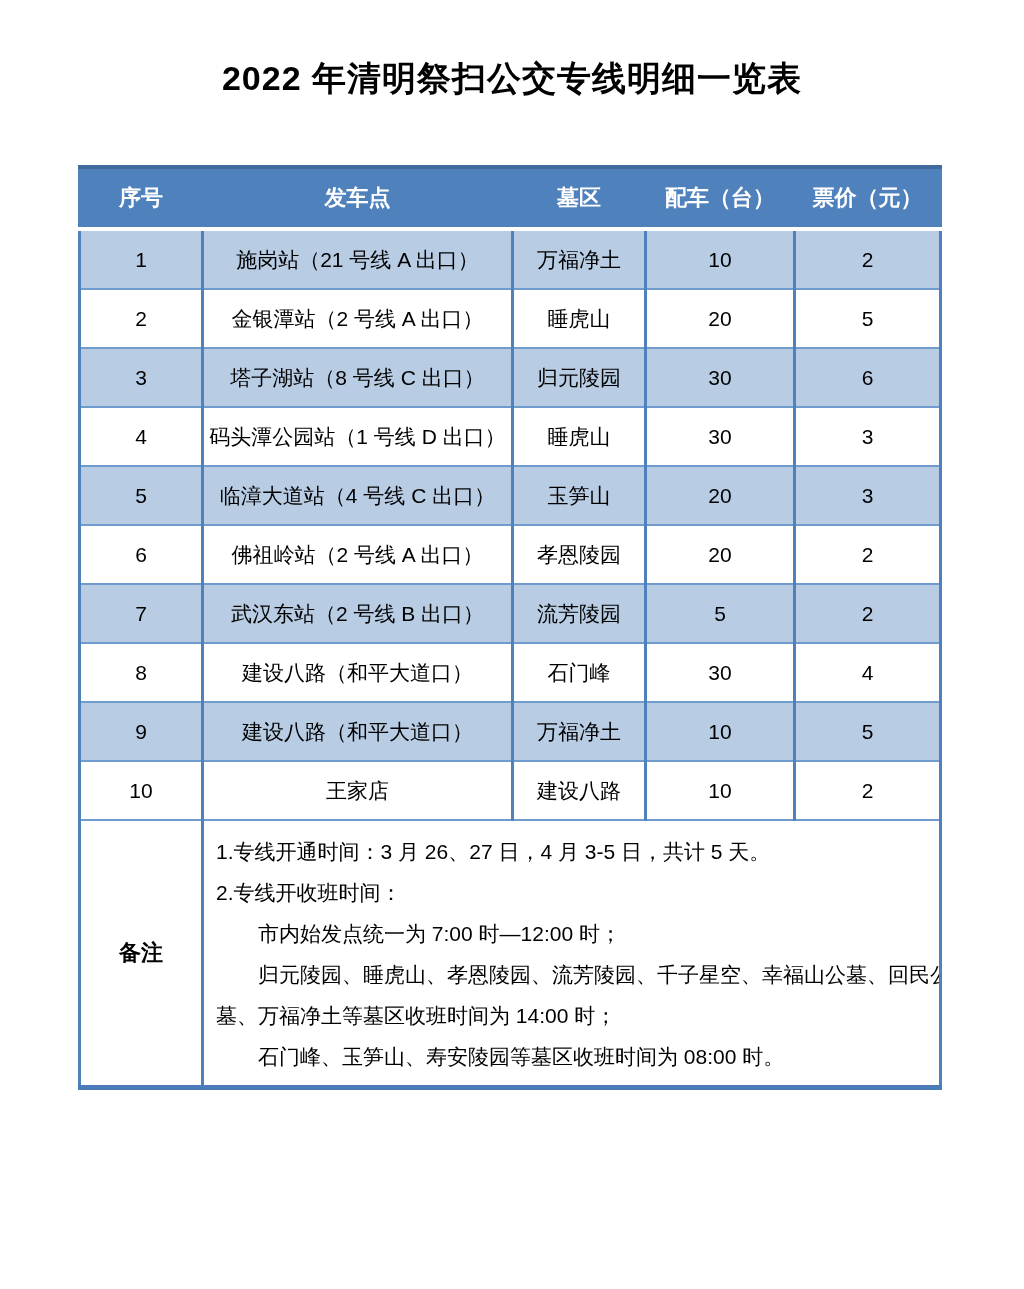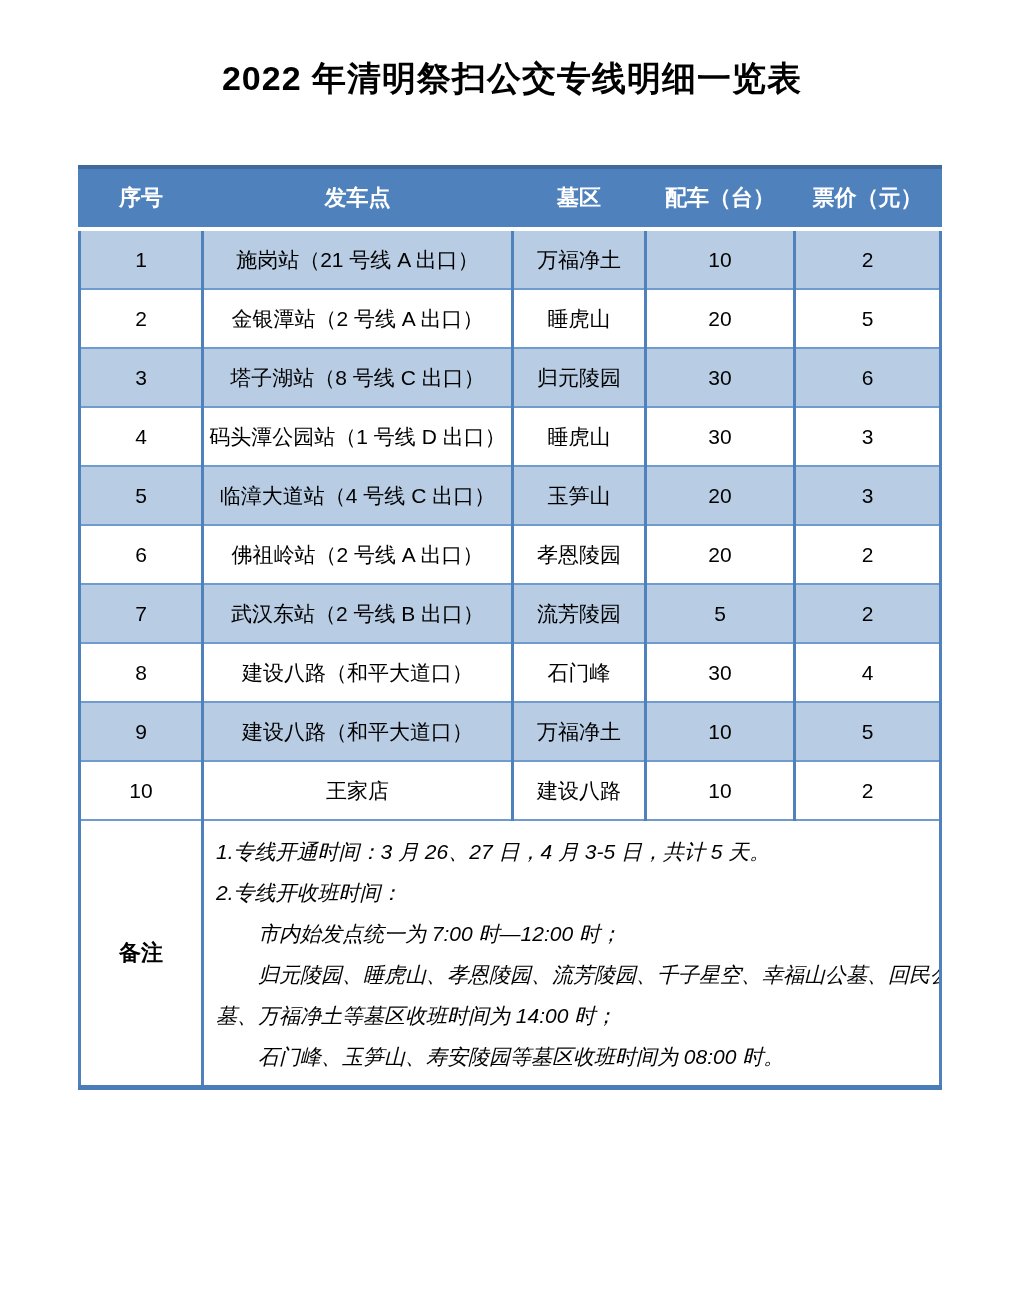--- a/index.html
+++ b/index.html
@@ -72,21 +72,20 @@
     text-align: left;
     vertical-align: top;
     padding: 10px 6px 8px 12px;
     white-space: normal;
     height: auto;
   }
   .remark-notes .note-line {
     font-size: 21px;
     line-height: 41px;
     white-space: nowrap;
-    font-style: italic;
   }
   .remark-notes .note-line.indent { padding-left: 42px; }
 </style>
 </head>
 <body>
 
 <div class="page">
 
   <div class="title">2022 年清明祭扫公交专线明细一览表</div>
 

